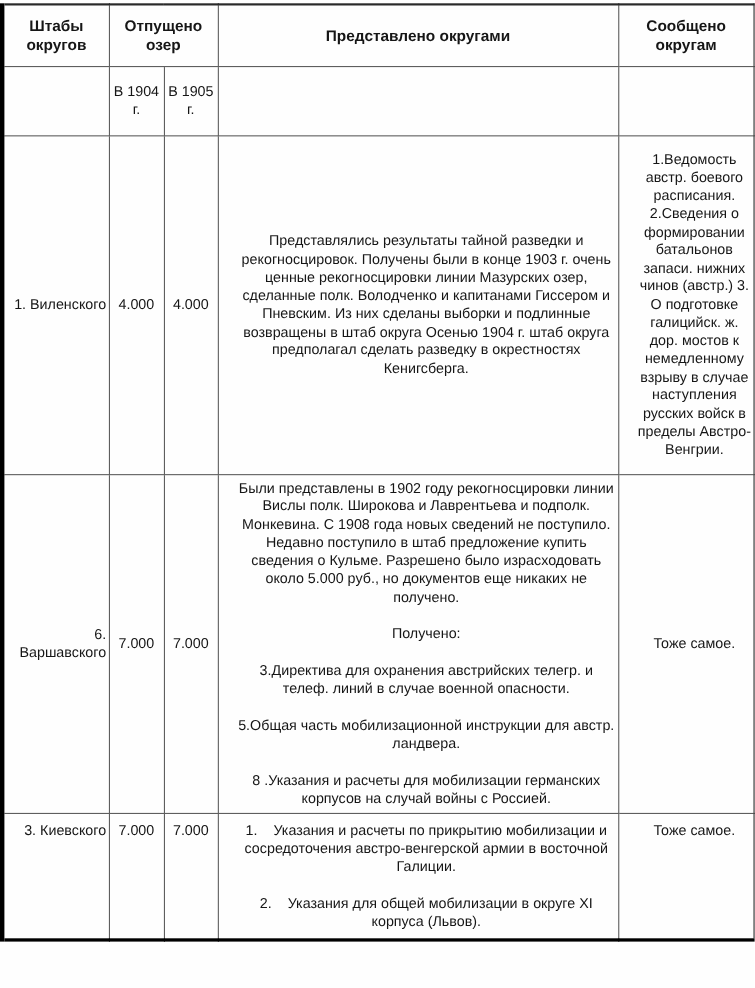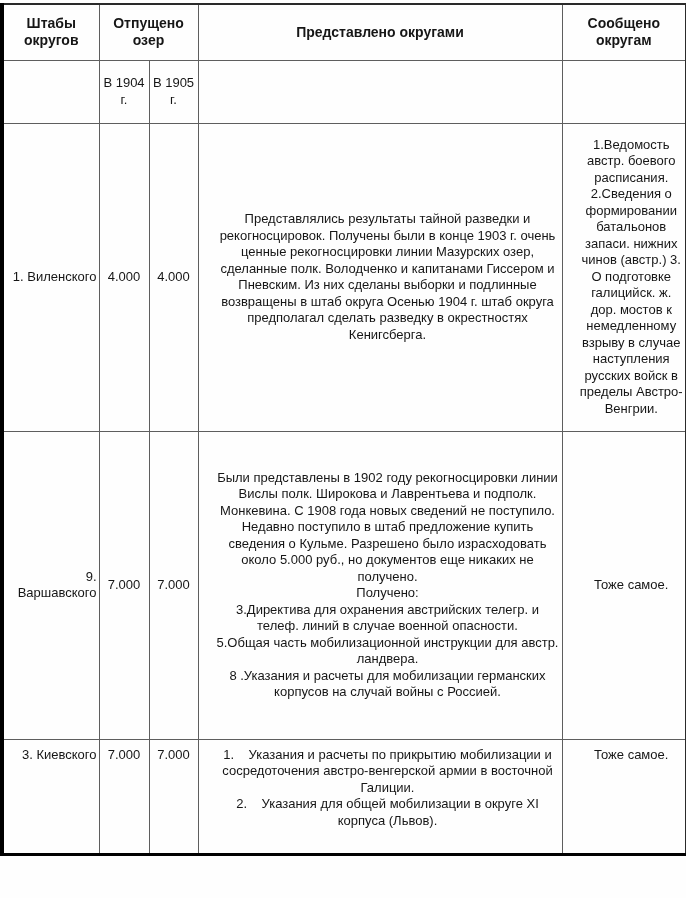--- a/index.html
+++ b/index.html
@@ -60,20 +60,21 @@
   }
   td.cell-money { text-align: center; }
 
   tr.r-data3 td { vertical-align: top; padding-top: 7px; }
 
   .cell-presented p, .cell-reported p {
     margin: 0;
     padding-left: 15px;
   }
   .cell-presented p + p {
+    margin-top: 17px;
   }
 </style>
 </head>
 <body>
 
 <div class="scan-page">
   <table class="doc-table">
     <colgroup>
       <col style="width:97px">
       <col style="width:50px">
@@ -105,21 +106,21 @@
       <td class="cell-money">4.000</td>
       <td class="cell-presented">
         <p>Представлялись результаты тайной разведки и рекогносцировок. Получены были в конце 1903 г. очень ценные рекогносцировки линии Мазурских озер, сделанные полк. Володченко и капитанами Гиссером и Пневским. Из них сделаны выборки и подлинные возвращены в штаб округа Осенью 1904 г. штаб округа предполагал сделать разведку в окрестностях Кенигсберга.</p>
       </td>
       <td class="cell-reported">
         <p>1.Ведомость австр. боевого расписания. 2.Сведения о формировании батальонов запаси. нижних чинов (австр.) 3. О подготовке галицийск. ж. дор. мостов к немедленному взрыву в случае наступления русских войск в пределы Австро-Венгрии.</p>
       </td>
     </tr>
 
     <tr class="r-data2">
-      <td class="cell-district">9. Варшавского</td>
+      <td class="cell-district">6. Варшавского</td>
       <td class="cell-money">7.000</td>
       <td class="cell-money">7.000</td>
       <td class="cell-presented">
         <p>Были представлены в 1902 году рекогносцировки линии Вислы полк. Широкова и Лаврентьева и подполк. Монкевина. С 1908 года новых сведений не поступило. Недавно поступило в штаб предложение купить сведения о Кульме. Разрешено было израсходовать около 5.000 руб., но документов еще никаких не получено.</p>
         <p>Получено:</p>
         <p>3.Директива для охранения австрийских телегр. и телеф. линий в случае военной опасности.</p>
         <p>5.Общая часть мобилизационной инструкции для австр. ландвера.</p>
         <p>8 .Указания и расчеты для мобилизации германских корпусов на случай войны с Россией.</p>
       </td>
       <td class="cell-reported">

